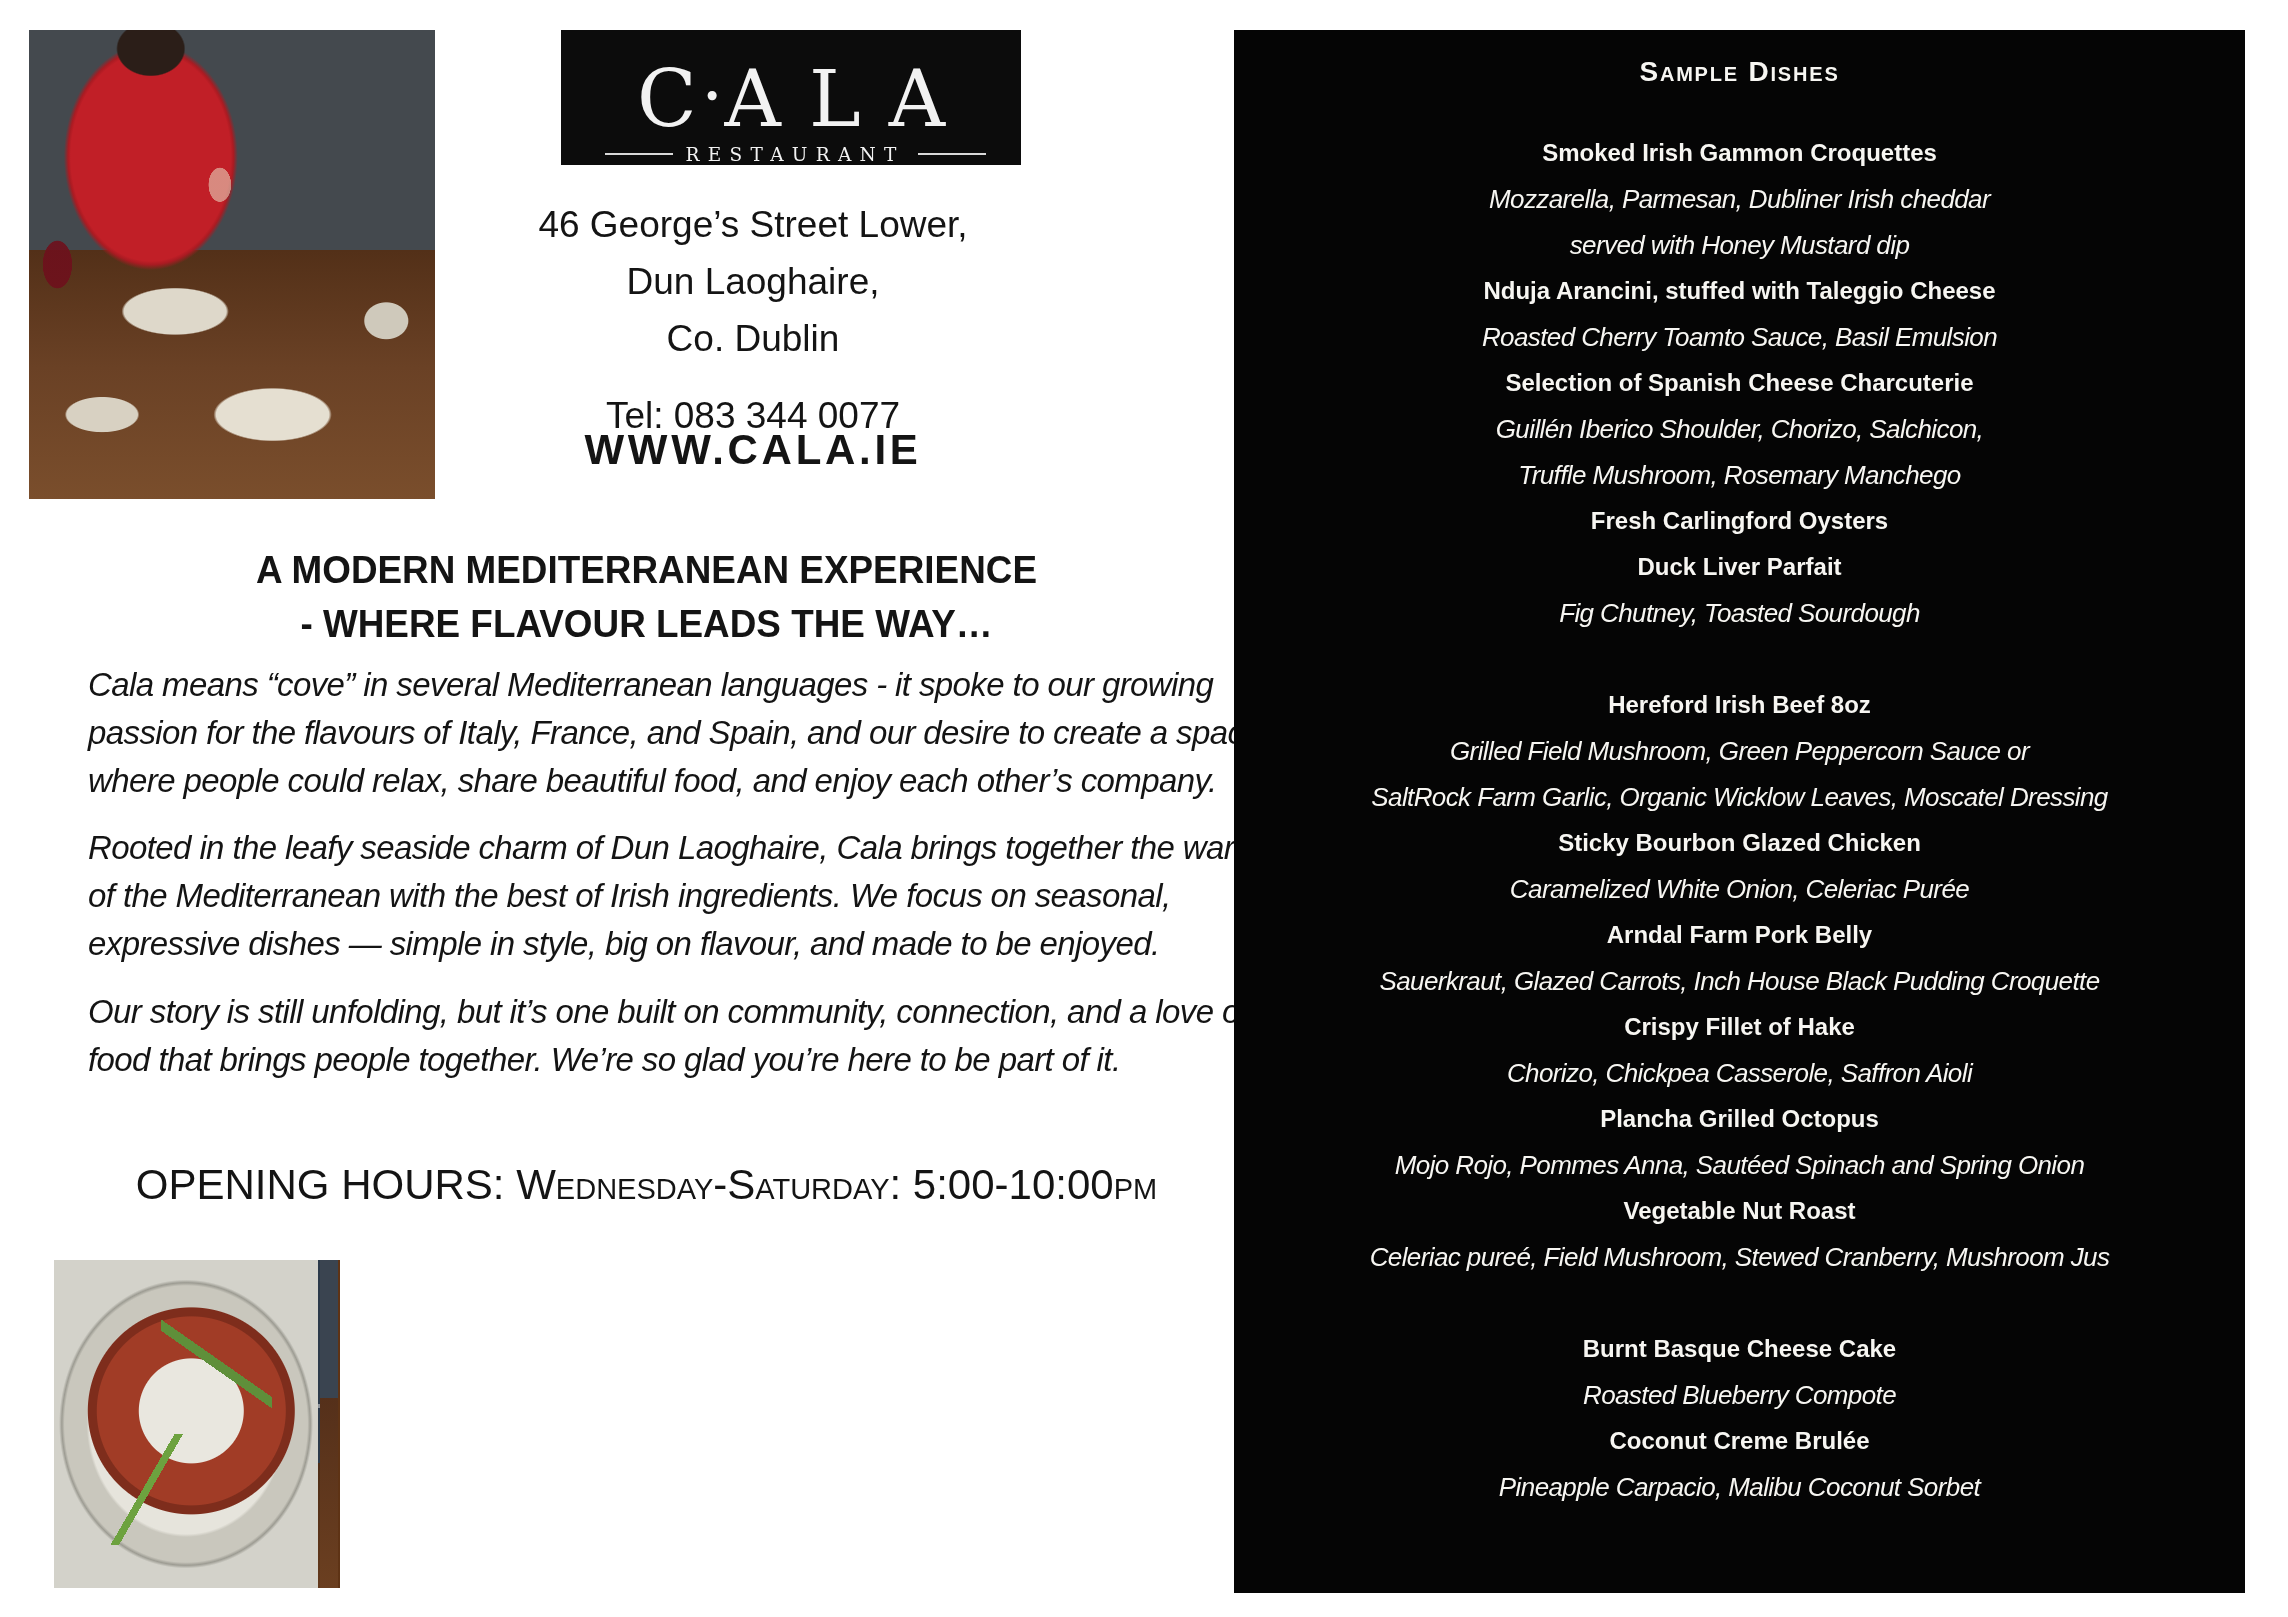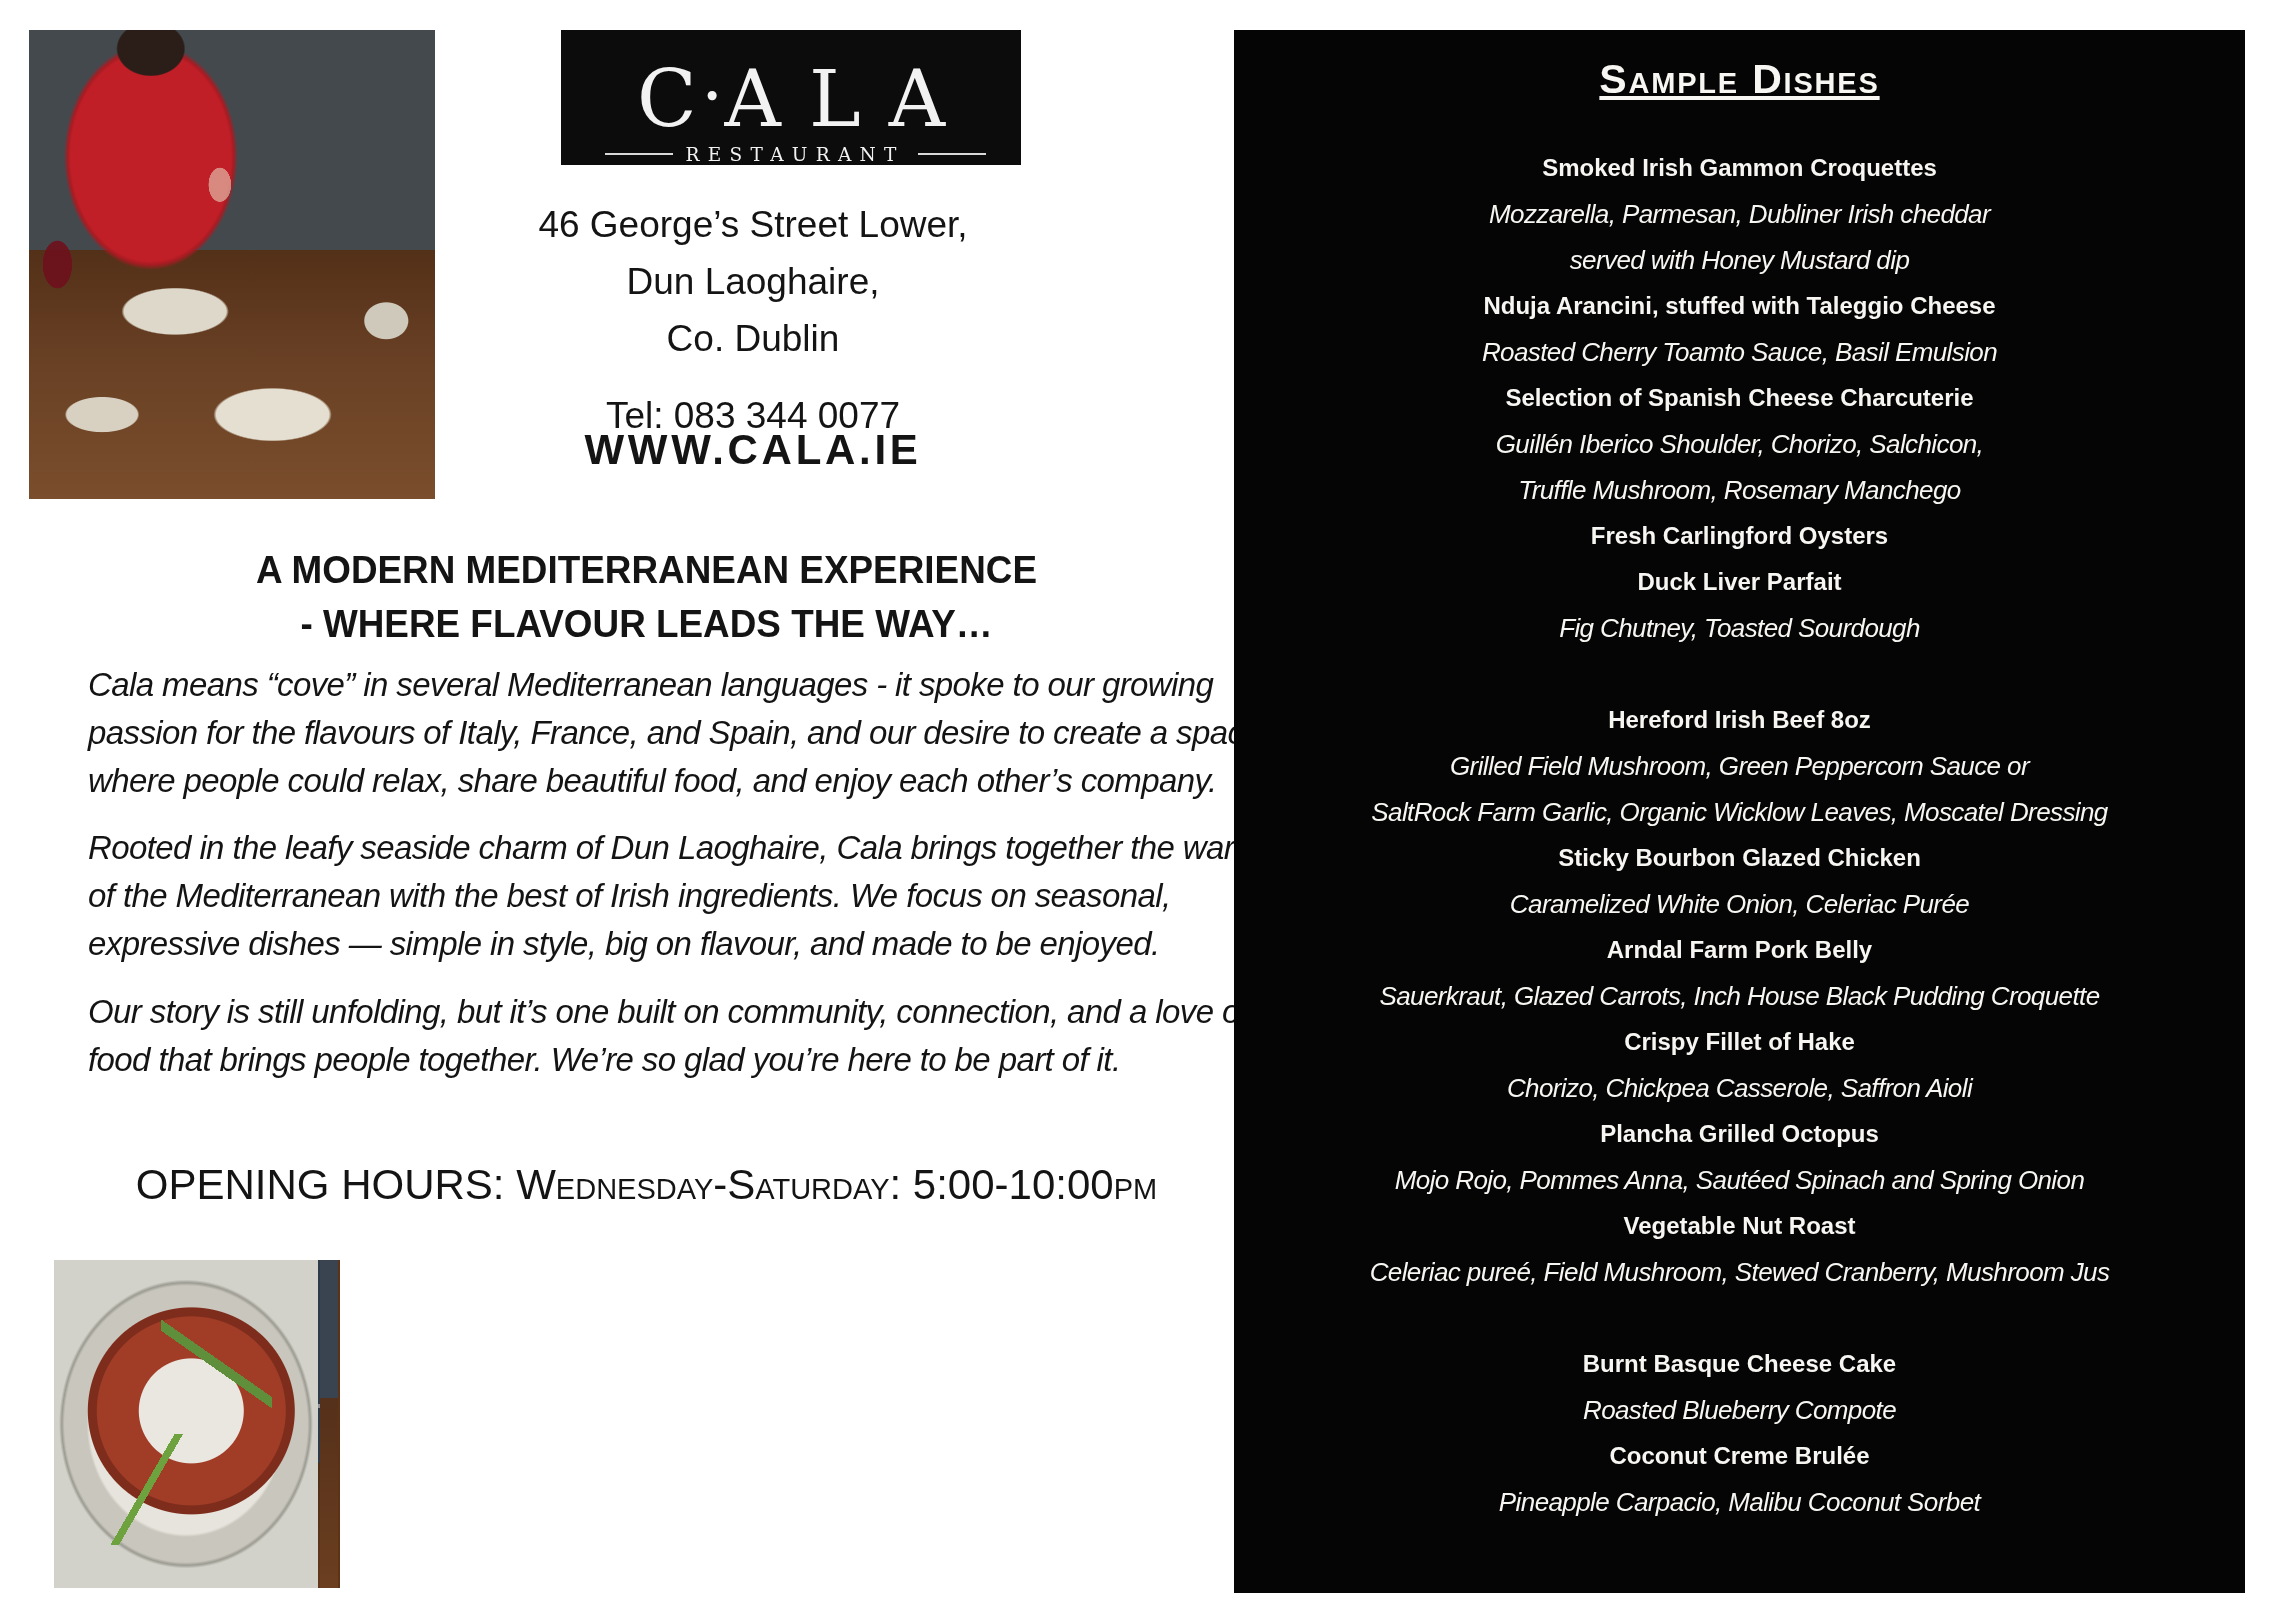--- a/index.html
+++ b/index.html
@@ -83,21 +83,21 @@
   .story{position:absolute;left:42px;top:661px;width:1211px;margin-left:46px;}
   .story-p{font-style:italic;font-size:33px;line-height:48px;letter-spacing:-0.6px;margin:0 0 19.4px 0;}
 
   
   .hours{position:absolute;left:42px;top:1161px;width:1209px;text-align:center;font-size:42px;letter-spacing:0;}
   .sc{font-variant:small-caps;}
 
   
   .menu-panel{position:absolute;left:1234px;top:30px;width:1011px;height:1563px;background:#050505;
               color:#f7f6f2;text-align:center;padding-top:26px;box-sizing:border-box;}
-  .menu-title{font-variant:small-caps;font-weight:700;font-size:41px;letter-spacing:1.8px;margin-bottom:42px;text-decoration:underline;}
+  .menu-title{font-variant:small-caps;font-weight:700;font-size:28px;letter-spacing:1.8px;margin-bottom:42px;}
   .dish-name{font-weight:700;font-size:24px;line-height:46px;white-space:nowrap;}
   .dish-desc{font-style:italic;font-weight:400;font-size:26px;line-height:46px;letter-spacing:-0.6px;white-space:nowrap;}
   .menu-section + .menu-section{margin-top:46px;}
 </style>
 </head>
 <body>
 
 <div id="page">
 
   <div class="photo photo-hero"></div>

